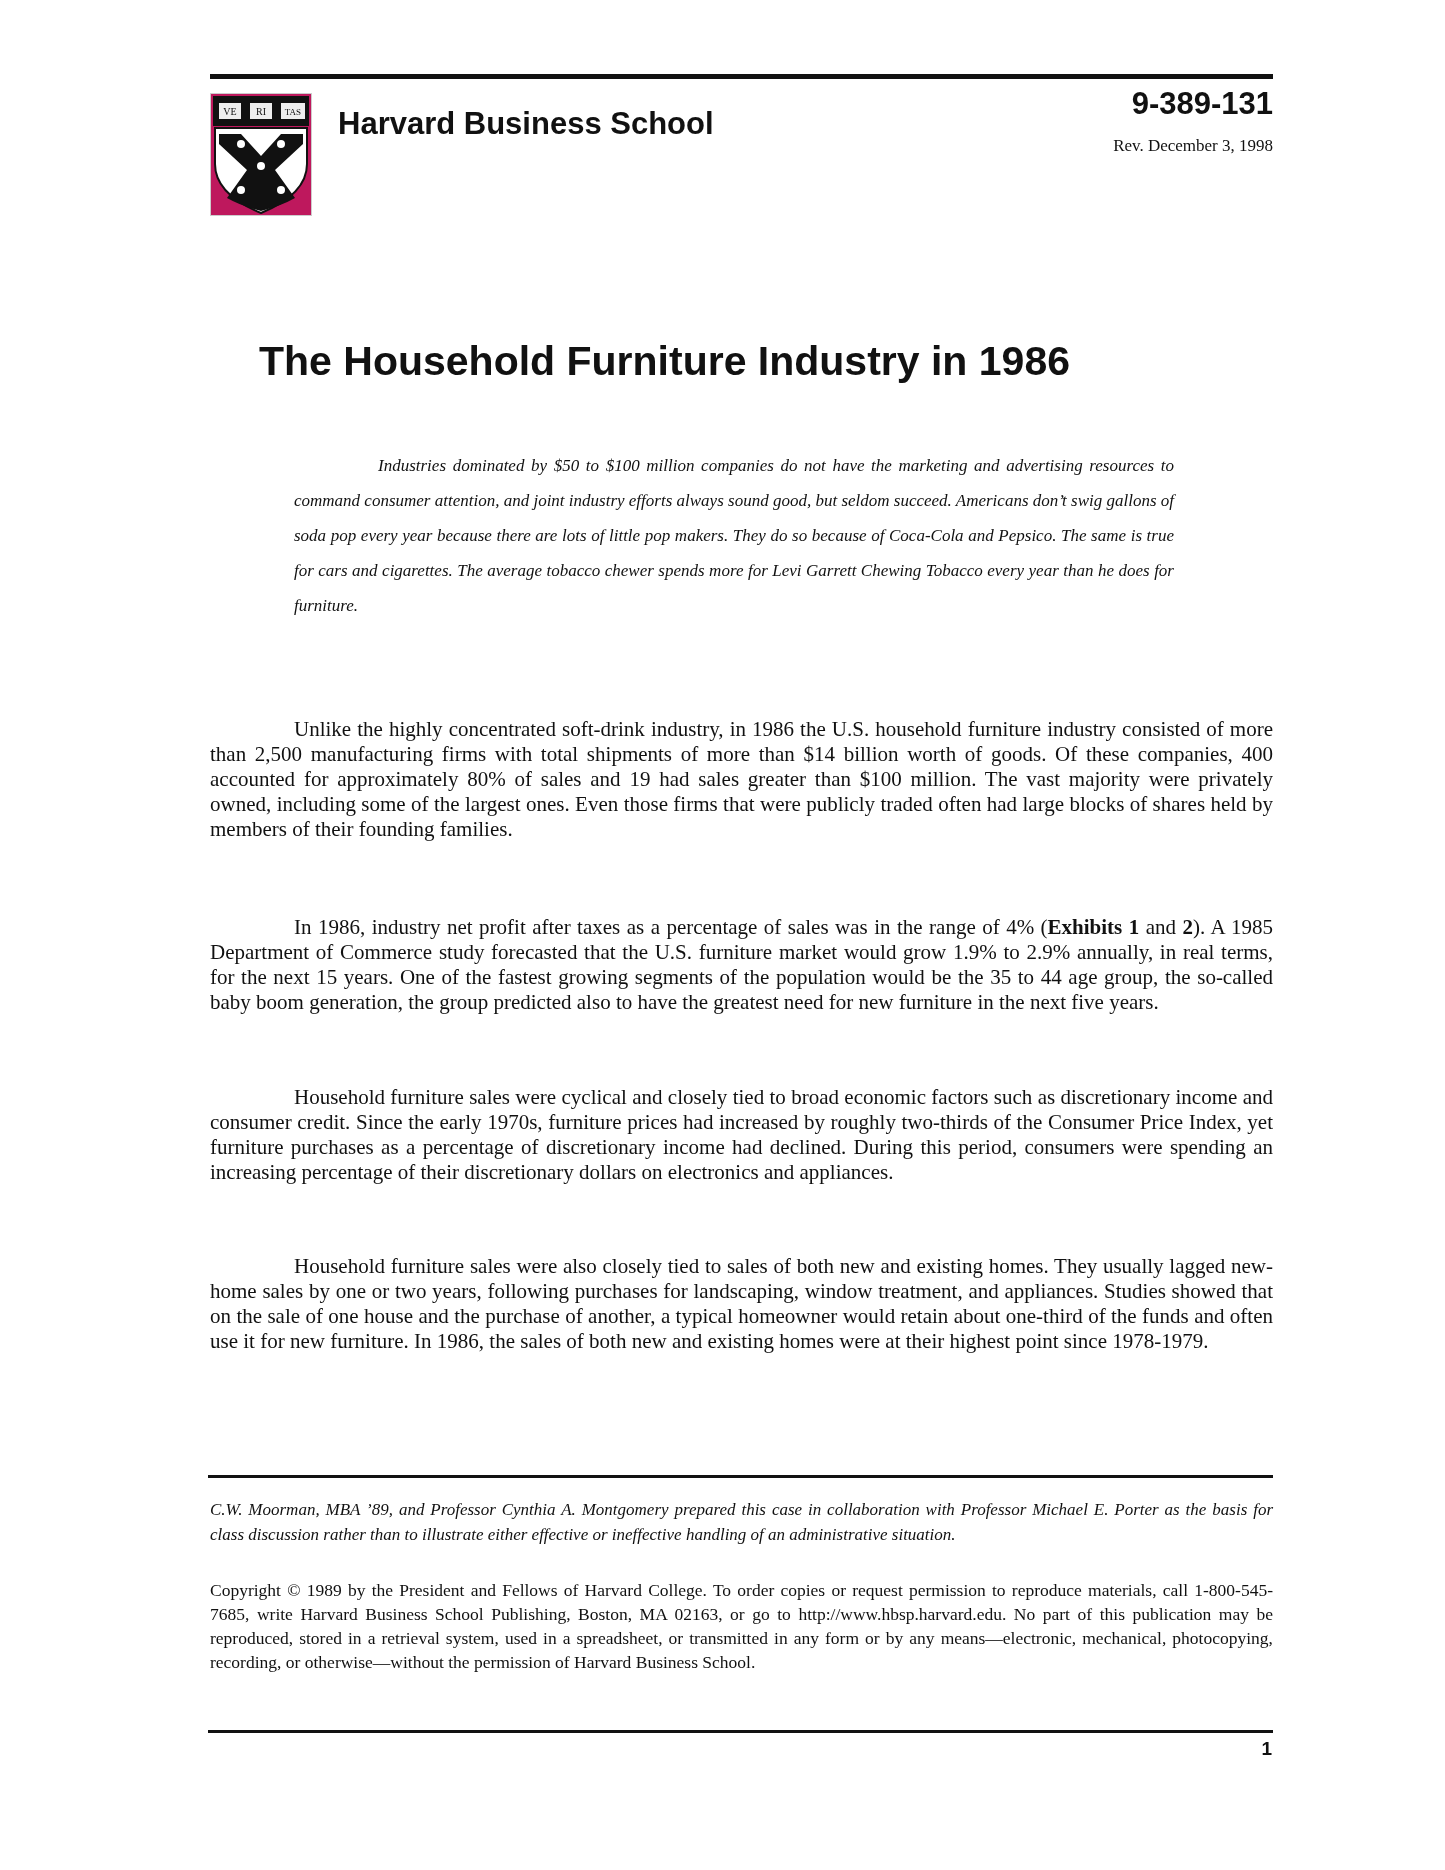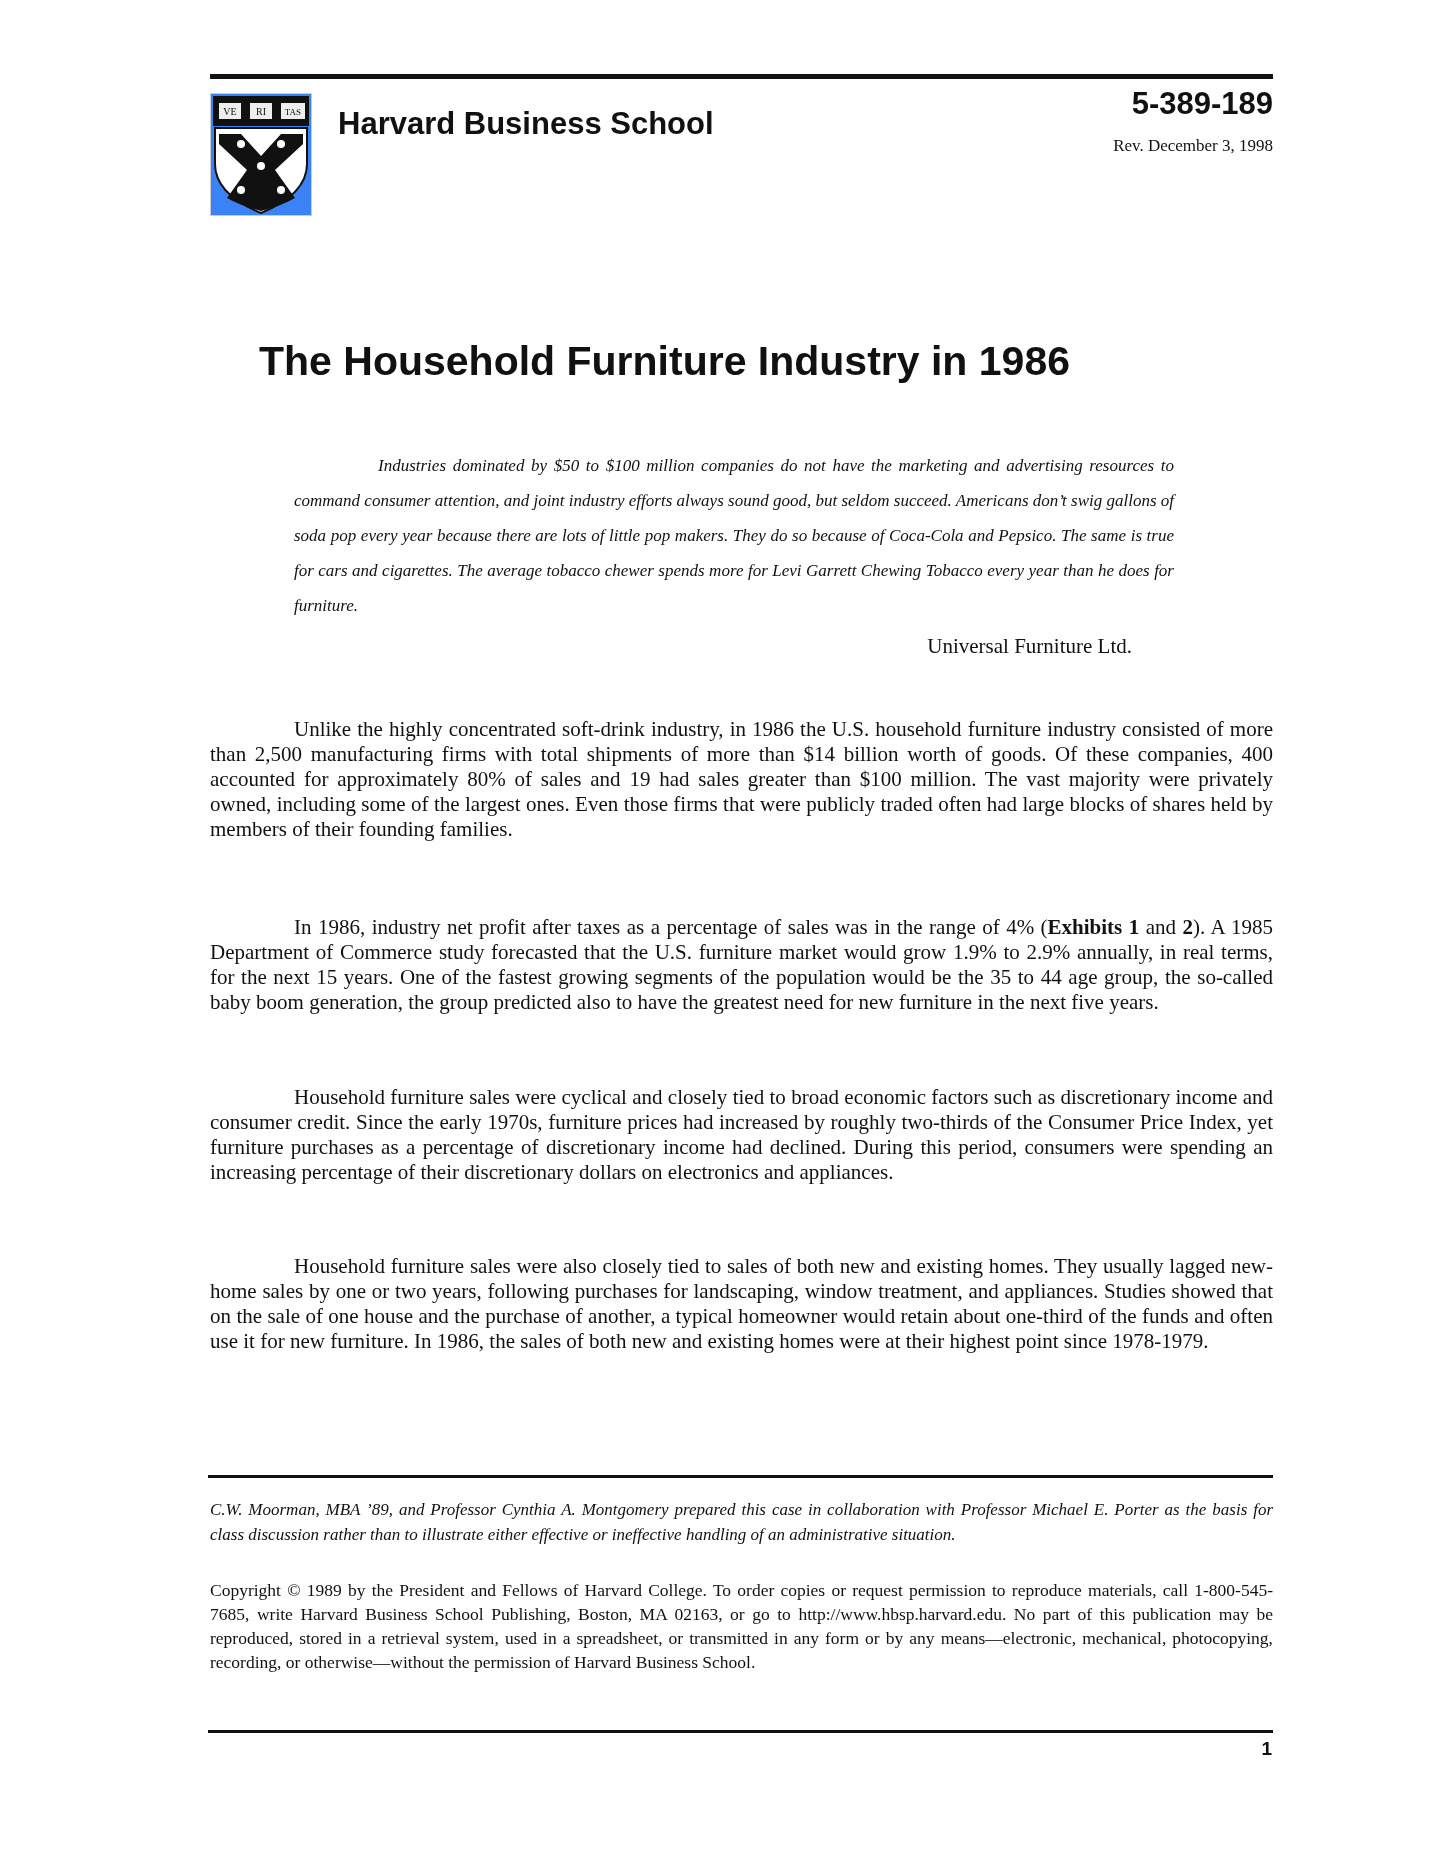--- a/index.html
+++ b/index.html
@@ -1,21 +1,21 @@
 <!DOCTYPE html>
 <html><head>
 <meta charset="utf-8">
 <style>
   html, body { margin: 0; padding: 0; background: #ffffff; }
   body { width: 1445px; height: 1870px; position: relative; overflow: hidden; color: #111; }
   .abs { position: absolute; }
   .rule { position: absolute; background: #111; }
   .sans { font-family: "Liberation Sans", sans-serif; }
   .serif { font-family: "Liberation Serif", serif; margin-top: 12px; }
-  #logo { left: 210px; top: 93px; width: 102px; height: 123px; border: 1px solid #ccc; box-sizing: border-box; background: #3b82f6; }
+  #logo { left: 210px; top: 93px; width: 102px; height: 123px; border: 1px solid #ccc; box-sizing: border-box; background: #be185d; }
   #school { left: 338px; top: 86px; font-size: 31px; font-weight: bold; letter-spacing: 0px; margin-top: 20px; }
   #case-no { right: 172px; top: 86px; font-size: 31px; font-weight: bold; text-align: right; }
   #rev { right: 172px; top: 124px; font-size: 17px; text-align: right; }
   #title { left: 0; width: 1329px; top: 338px; text-align: center; font-size: 41px; font-weight: bold; }
   #epigraph { left: 294px; width: 880px; top: 436px; font-style: italic; font-size: 17px; line-height: 35px; text-align: justify; }
   #epigraph .first { text-indent: 84px; }
   #attrib { left: 700px; width: 432px; top: 620px; font-size: 21px; line-height: 29px; text-align: right; }
   .para { position: absolute; left: 210px; width: 1063px; font-size: 21px; line-height: 25px; text-align: justify; text-indent: 84px; }
   #foot-note { left: 210px; width: 1063px; top: 1466px; font-style: italic; font-size: 17px; line-height: 24.5px; text-align: justify; }
   #copyright { left: 210px; width: 1063px; top: 1554px; font-size: 17.5px; line-height: 24px; text-align: justify; }
@@ -39,30 +39,29 @@
     <path d="M8 40 L30 40 L50 62 L70 40 L92 40 L92 50 L64 76 L84 104 Q70 112 50 117 L50 117 Q30 112 16 104 L36 76 L8 50 Z" fill="#111"></path>
     <circle cx="30" cy="50" r="4" fill="#fff"></circle>
     <circle cx="70" cy="50" r="4" fill="#fff"></circle>
     <circle cx="50" cy="72" r="4" fill="#fff"></circle>
     <circle cx="30" cy="96" r="4" fill="#fff"></circle>
     <circle cx="70" cy="96" r="4" fill="#fff"></circle>
   </svg>
 </div>
 
 <div id="school" class="abs sans">Harvard Business School</div>
-<div id="case-no" class="abs sans">5-389-189</div>
+<div id="case-no" class="abs sans">9-389-131</div>
 <div id="rev" class="abs serif">Rev. December 3, 1998</div>
 
 <div id="title" class="abs sans">The Household Furniture Industry in 1986</div>
 
 <div id="epigraph" class="abs serif">
   <div class="first">Industries dominated by $50 to $100 million companies do not have the marketing and advertising resources to command consumer attention, and joint industry efforts always sound good, but seldom succeed.  Americans don’t swig gallons of soda pop every year because there are lots of little pop makers.  They do so because of Coca-Cola and Pepsico.  The same is true for cars and cigarettes.  The average tobacco chewer spends more for Levi Garrett Chewing Tobacco every year than he does for furniture.</div>
 </div>
 <div id="attrib" class="abs serif">
-  <div>Universal Furniture Ltd.</div>
 </div>
 
 <div class="para serif" style="top:705px;">Unlike the highly concentrated soft-drink industry, in 1986 the U.S. household furniture industry consisted of more than 2,500 manufacturing firms with total shipments of more than $14 billion worth of goods.  Of these companies, 400 accounted for approximately 80% of sales and 19 had sales greater than $100 million.  The vast majority were privately owned, including some of the largest ones.  Even those firms that were publicly traded often had large blocks of shares held by members of their founding families.</div>
 
 <div class="para serif" style="top:903px;"><span>In 1986, industry net profit after taxes as a percentage of sales was in the range of 4% (</span><b>Exhibits 1</b><span> and </span><b>2</b><span>).  A 1985 Department of Commerce study forecasted that the U.S. furniture market would grow 1.9% to 2.9% annually, in real terms, for the next 15 years.  One of the fastest growing segments of the population would be the 35 to 44 age group, the so-called baby boom generation, the group predicted also to have the greatest need for new furniture in the next five years.</span></div>
 
 <div class="para serif" style="top:1073px;">Household furniture sales were cyclical and closely tied to broad economic factors such as discretionary income and consumer credit. Since the early 1970s, furniture prices had increased by roughly two-thirds of the Consumer Price Index, yet furniture purchases as a percentage of discretionary income had declined.  During this period, consumers were spending an increasing percentage of their discretionary dollars on electronics and appliances.</div>
 
 <div class="para serif" style="top:1242px;">Household furniture sales were also closely tied to sales of both new and existing homes. They usually lagged new-home sales by one or two years, following purchases for landscaping, window treatment, and appliances.  Studies showed that on the sale of one house and the purchase of another, a typical homeowner would retain about one-third of the funds and often use it for new furniture.  In 1986, the sales of both new and existing homes were at their highest point since 1978-1979.</div>
 

